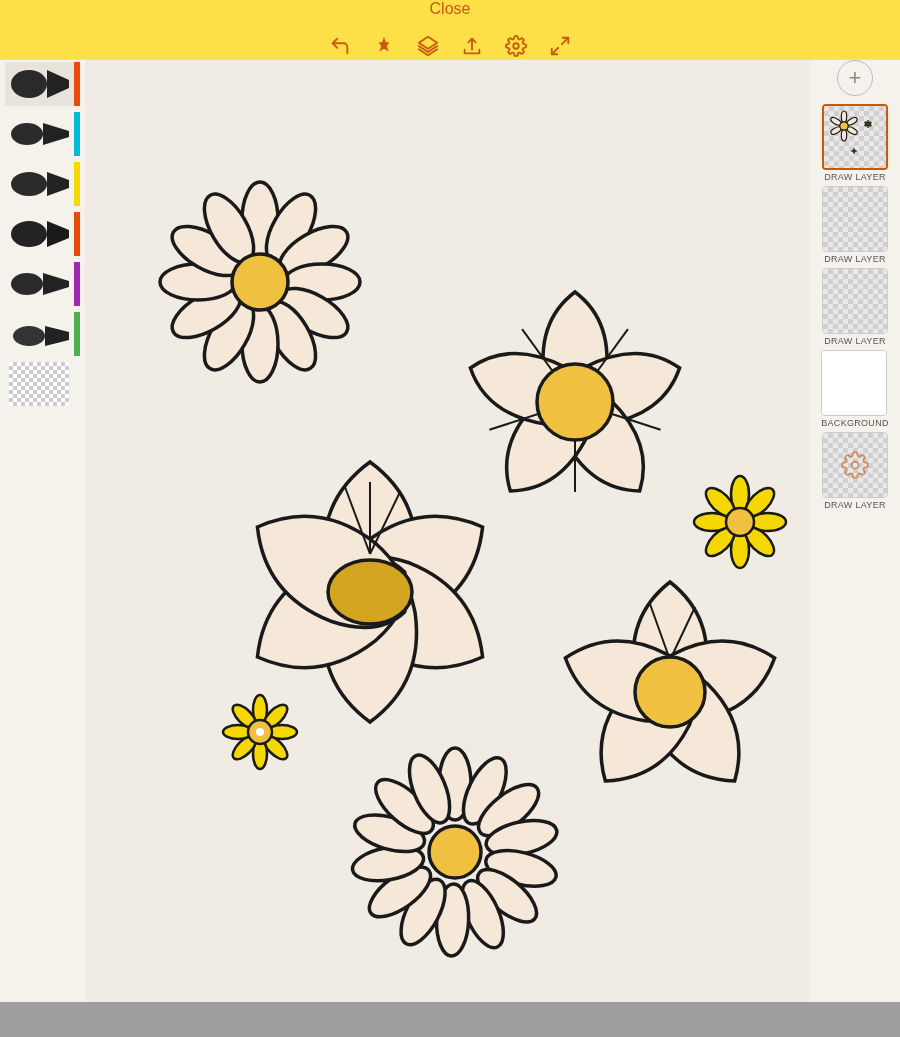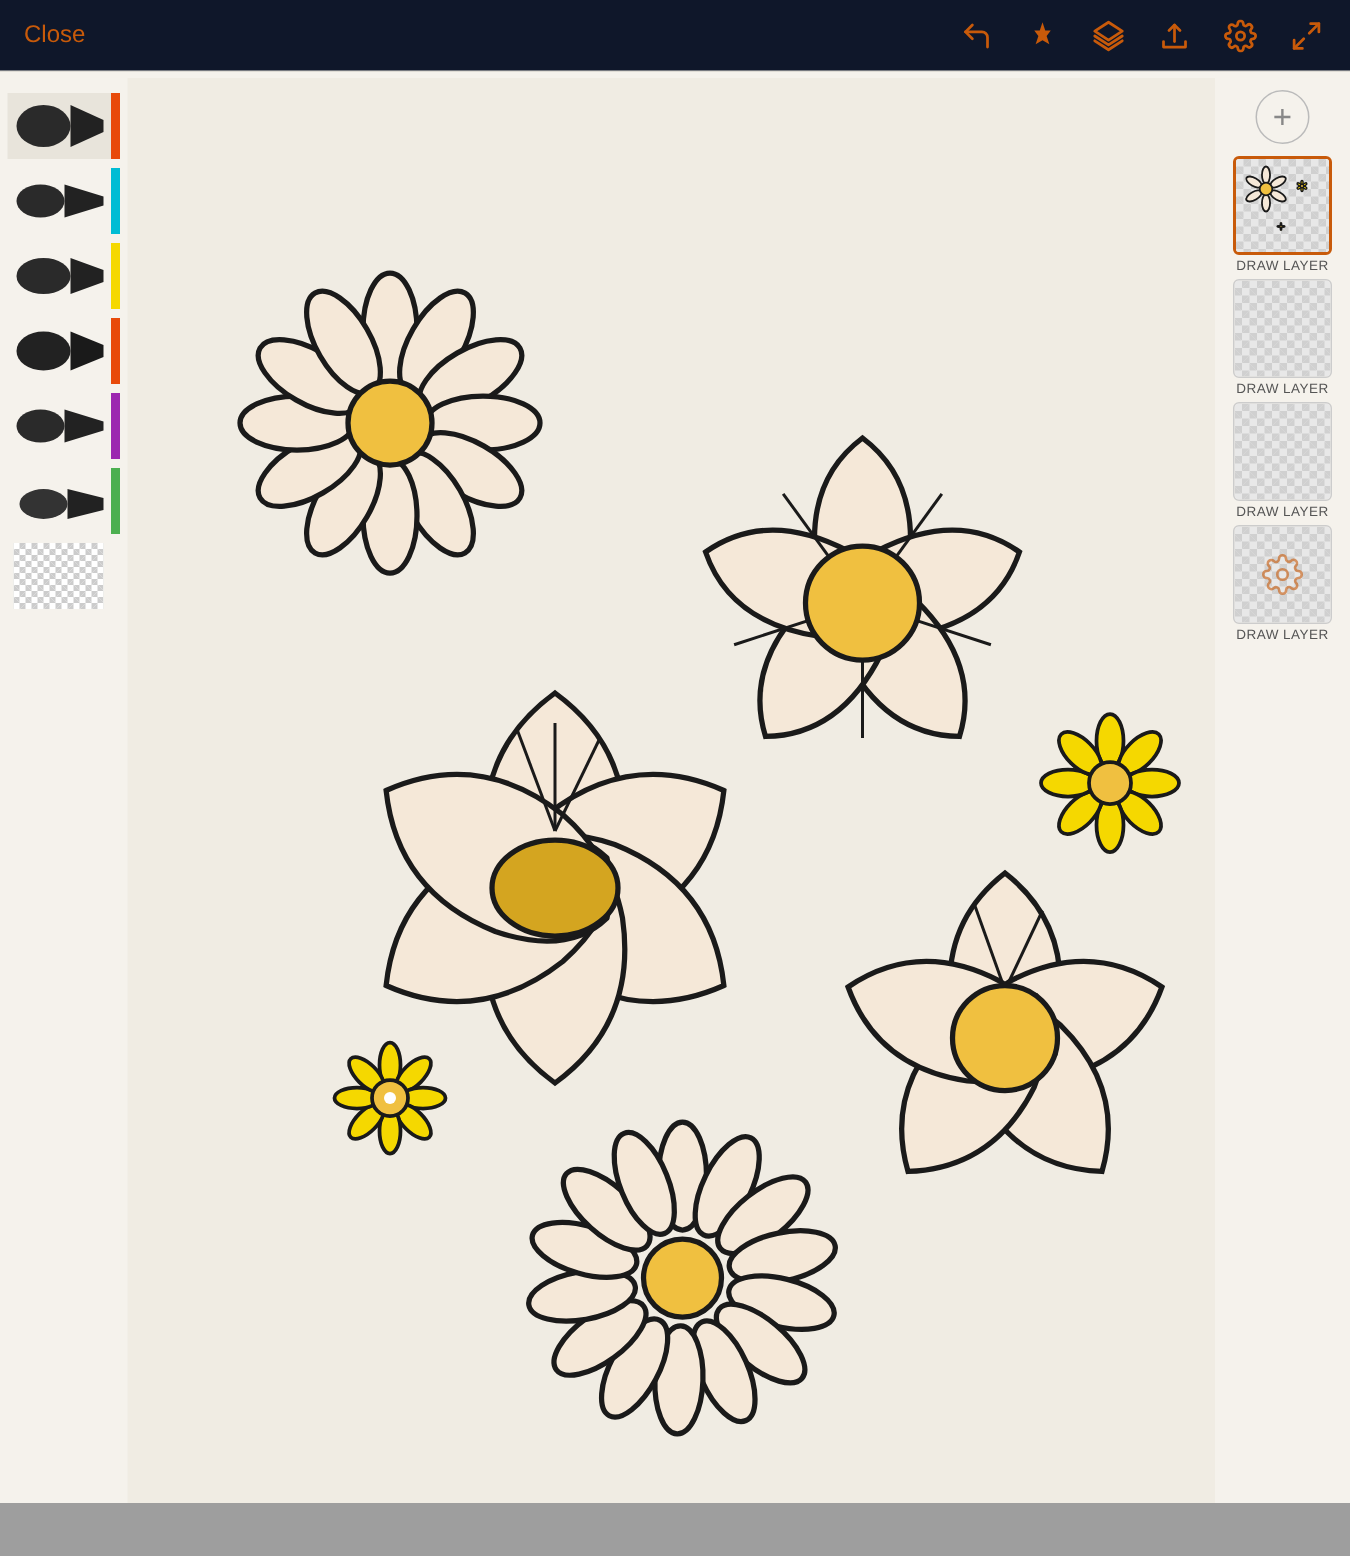--- a/index.html
+++ b/index.html
@@ -9,28 +9,29 @@
       background: #f5f2ec;
       font-family: -apple-system, BlinkMacSystemFont, 'Helvetica Neue', Arial, sans-serif;
       overflow: hidden;
       position: relative;
     }
 
     
     #topbar {
       position: absolute;
       top: 0; left: 0; right: 0;
-      height: 48px;
-      background: #0f172a;
+      height: 60px;
+      background: #fde047;
       border-bottom: 1px solid #e0ddd6;
       display: flex;
       align-items: center;
       justify-content: space-between;
       padding: 0 16px;
       z-index: 10;
+      flex-direction: column;
     }
     #topbar-left { display: flex; align-items: center; }
     #topbar-right { display: flex; align-items: center; gap: 18px; }
     .close-btn {
       font-size: 16px;
       color: #c85a0a;
       cursor: pointer;
       font-weight: 400;
     }
     .topbar-icon {
@@ -487,20 +488,26 @@
     <span class="layer-label">DRAW LAYER</span>
   </div>
 
   <div class="layer-item">
     <div class="layer-thumb inactive-layer">
       <div class="checker-bg"></div>
     </div>
     <span class="layer-label">DRAW LAYER</span>
   </div>
 
+  <div class="layer-item">
+    <div class="layer-thumb inactive-layer">
+      <div class="white-bg"></div>
+    </div>
+    <span class="layer-label">BACKGROUND</span>
+  </div>
 
   <div class="layer-item">
     <div class="layer-thumb inactive-layer">
       <div class="checker-bg"></div>
       <div class="layer-thumb-overlay">
         <svg width="28" height="28" viewBox="0 0 24 24" fill="none" stroke="#c85a0a" stroke-width="1.5" stroke-linecap="round" stroke-linejoin="round" opacity="0.6">
           <circle cx="12" cy="12" r="3"></circle>
           <path d="M19.4 15a1.65 1.65 0 0 0 .33 1.82l.06.06a2 2 0 0 1-2.83 2.83l-.06-.06a1.65 1.65 0 0 0-1.82-.33 1.65 1.65 0 0 0-1 1.51V21a2 2 0 0 1-4 0v-.09A1.65 1.65 0 0 0 9 19.4a1.65 1.65 0 0 0-1.82.33l-.06.06a2 2 0 0 1-2.83-2.83l.06-.06A1.65 1.65 0 0 0 4.68 15a1.65 1.65 0 0 0-1.51-1H3a2 2 0 0 1 0-4h.09A1.65 1.65 0 0 0 4.6 9a1.65 1.65 0 0 0-.33-1.82l-.06-.06a2 2 0 0 1 2.83-2.83l.06.06A1.65 1.65 0 0 0 9 4.68a1.65 1.65 0 0 0 1-1.51V3a2 2 0 0 1 4 0v.09a1.65 1.65 0 0 0 1 1.51 1.65 1.65 0 0 0 1.82-.33l.06-.06a2 2 0 0 1 2.83 2.83l-.06.06A1.65 1.65 0 0 0 19.4 9a1.65 1.65 0 0 0 1.51 1H21a2 2 0 0 1 0 4h-.09a1.65 1.65 0 0 0-1.51 1z"></path>
         </svg>
       </div>

